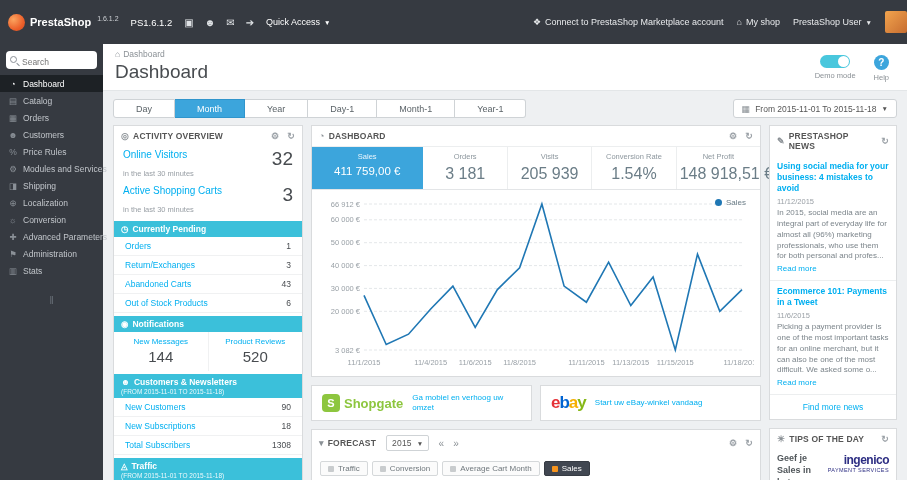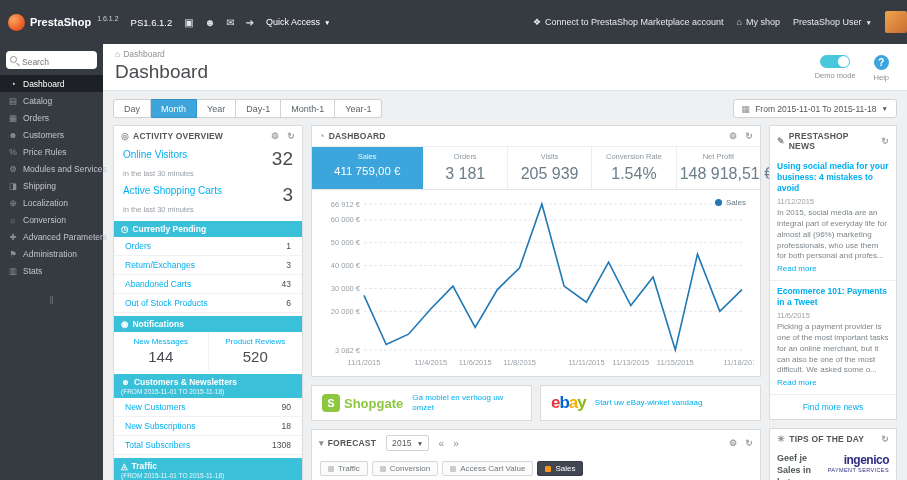--- a/index.html
+++ b/index.html
@@ -38,21 +38,21 @@
 .page-title{font-size:19px;font-weight:400;color:#484c50;margin-top:2px}
 .header-ctrls{display:flex;gap:18px;padding:6px 6px 0 0}
 .ctrl{display:flex;flex-direction:column;align-items:center}
 .toggle{width:30px;height:13px;background:#49c7dd;border-radius:7px;position:relative;cursor:pointer}
 .toggle .knob{position:absolute;right:1px;top:1px;width:11px;height:11px;background:#fff;border-radius:50%}
 .help-circle{width:15px;height:15px;border-radius:50%;background:#3ca5dc;color:#fff;font-size:10px;font-weight:bold;display:flex;align-items:center;justify-content:center;cursor:pointer}
 .ctrl-lbl{font-size:7.5px;color:#8b9196;margin-top:3px}
 
 .filter-row{display:flex;justify-content:space-between;align-items:center;padding:8px 10px 7px}
 .btn-group{display:flex}
-.fbtn{height:19px;padding:0 10px;background:#fff;border:1px solid #cfd3d6;border-left:none;font-size:9px;color:#5b6368;display:flex;align-items:center;cursor:pointer}
+.fbtn{height:19px;padding:0 22px;background:#fff;border:1px solid #cfd3d6;border-left:none;font-size:9px;color:#5b6368;display:flex;align-items:center;cursor:pointer}
 .fbtn:first-child{border-left:1px solid #cfd3d6;border-radius:3px 0 0 3px}
 .fbtn:last-child{border-radius:0 3px 3px 0}
 .fbtn.active{background:#3ca5dc;border-color:#3095cc;color:#fff}
 .datebox{height:19px;background:#fff;border:1px solid #cfd3d6;border-radius:3px;display:flex;align-items:center;gap:5px;padding:0 8px;font-size:8.5px;color:#555;cursor:pointer}
 .cal-ico{font-size:9px;color:#8b9196}
 
 .cols{display:flex;gap:8px;padding:0 10px;flex:1;overflow:hidden;align-items:flex-start}
 .col-left{width:190px;flex:none}
 .col-mid{flex:1;display:flex;flex-direction:column;gap:8px;min-width:0}
 .col-right{width:128px;flex:none;display:flex;flex-direction:column;gap:8px}
@@ -442,21 +442,21 @@
             <div class="chip">
                 <span class="dot"></span>
                 <span>Traffic</span>
               </div>
             <div class="chip">
                 <span class="dot"></span>
                 <span>Conversion</span>
               </div>
             <div class="chip">
                 <span class="dot"></span>
-                <span>Access Cart Value</span>
+                <span>Average Cart Month</span>
               </div>
             <div class="chip active">
                 <span class="dot"></span>
                 <span>Sales</span>
               </div>
           </div>
         </div>
       </div>
 
       <div class="col-right">

